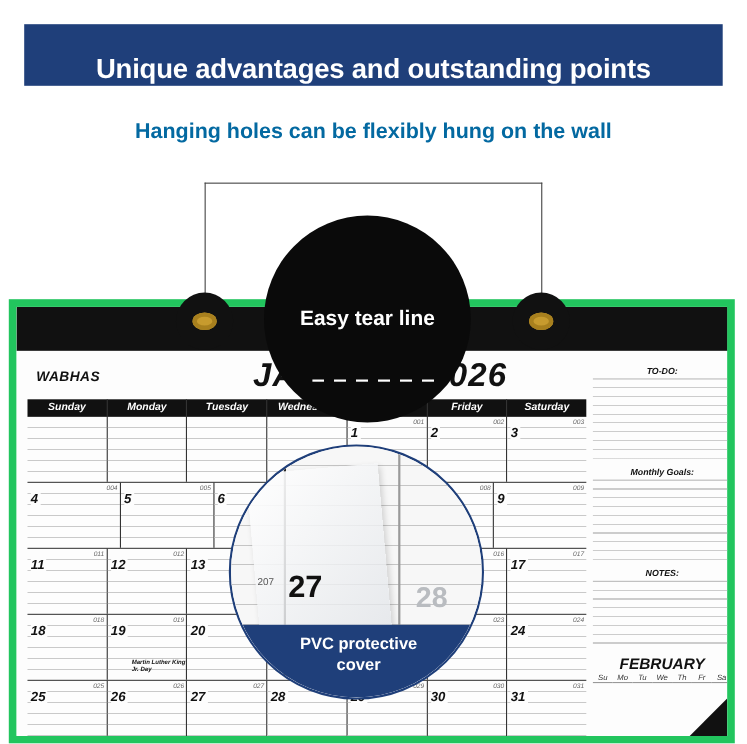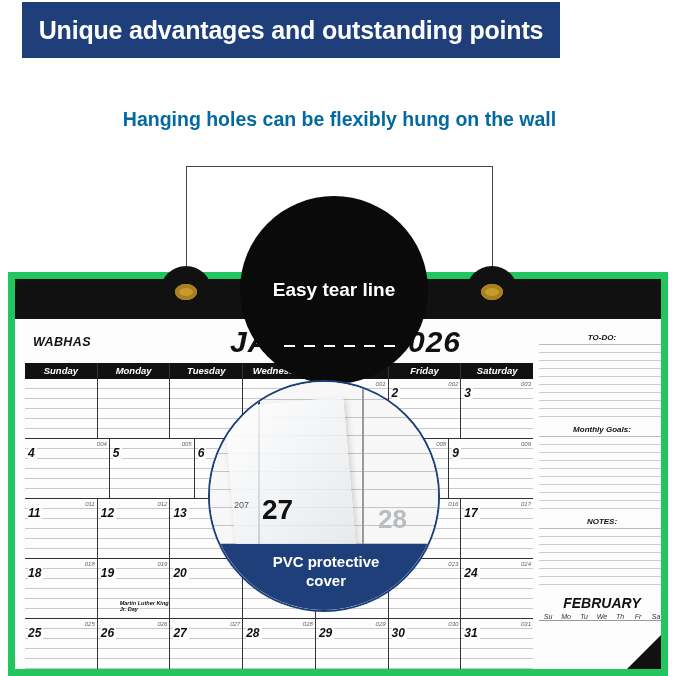--- a/index.html
+++ b/index.html
@@ -12,28 +12,28 @@
     height: 676px;
     position: relative;
     font-family: "Liberation Sans", sans-serif;
     overflow: hidden;
   }
 
   
   .banner {
     position: absolute;
     left: 22px;
-    top: 2px;
-    width: 538px;
+    top: 22px;
+    width: 635px;
     height: 56px;
     background: #1f3f7a;
     border: 1px solid #1a3companion;
     box-sizing: border-box;
     display: flex;
-    align-items: center;
+    align-items: flex-end;
     justify-content: center;
   }
   .banner-text {
     color: #ffffff;
     font-size: 25px;
     font-weight: bold;
     letter-spacing: -0.2px;
     white-space: nowrap;
   }
 
@@ -277,21 +277,21 @@
     background: repeating-linear-gradient(
       to right,
       #ffffff 0px, #ffffff 11px,
       rgba(0,0,0,0) 11px, rgba(0,0,0,0) 20px
     );
   }
 
   .bubble-pvc {
     position: absolute;
     left: 208px;
-    top: 380px;
+    top: 404px;
     width: 232px;
     height: 232px;
     border-radius: 50%;
     overflow: hidden;
     border: 2px solid #1f3f7a;
     box-sizing: border-box;
     background: #f3f3f3;
   }
   .pvc-zoom {
     position: absolute;

